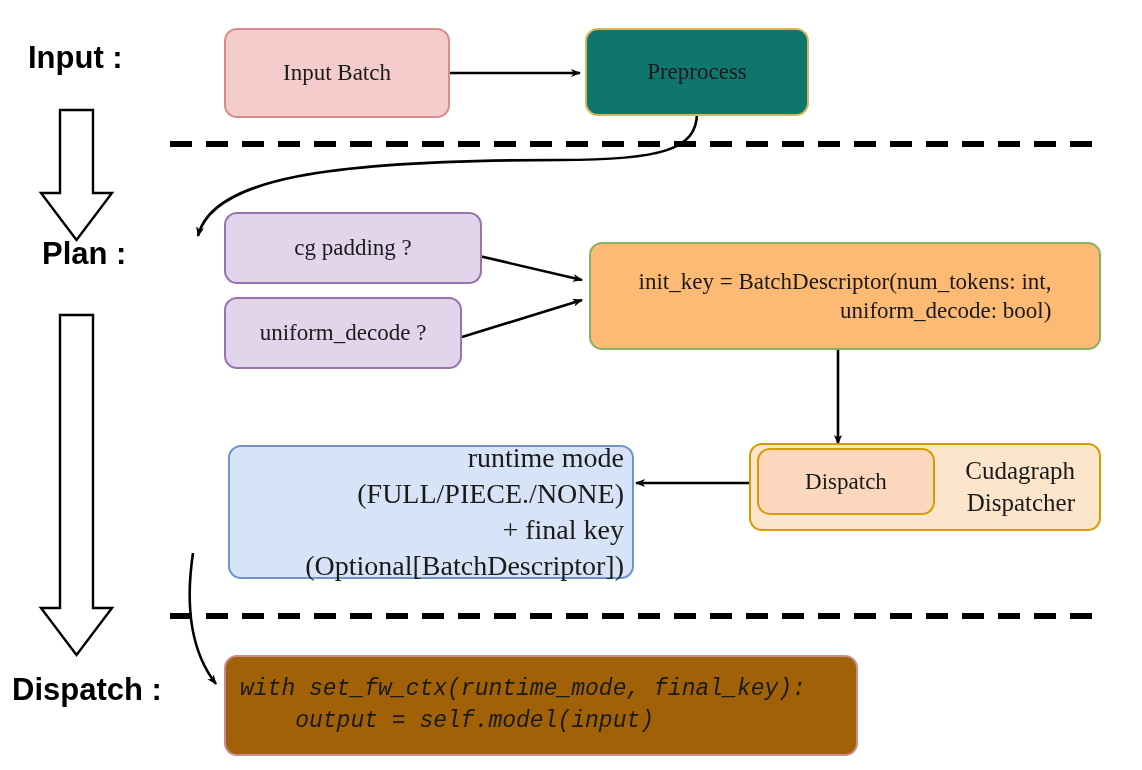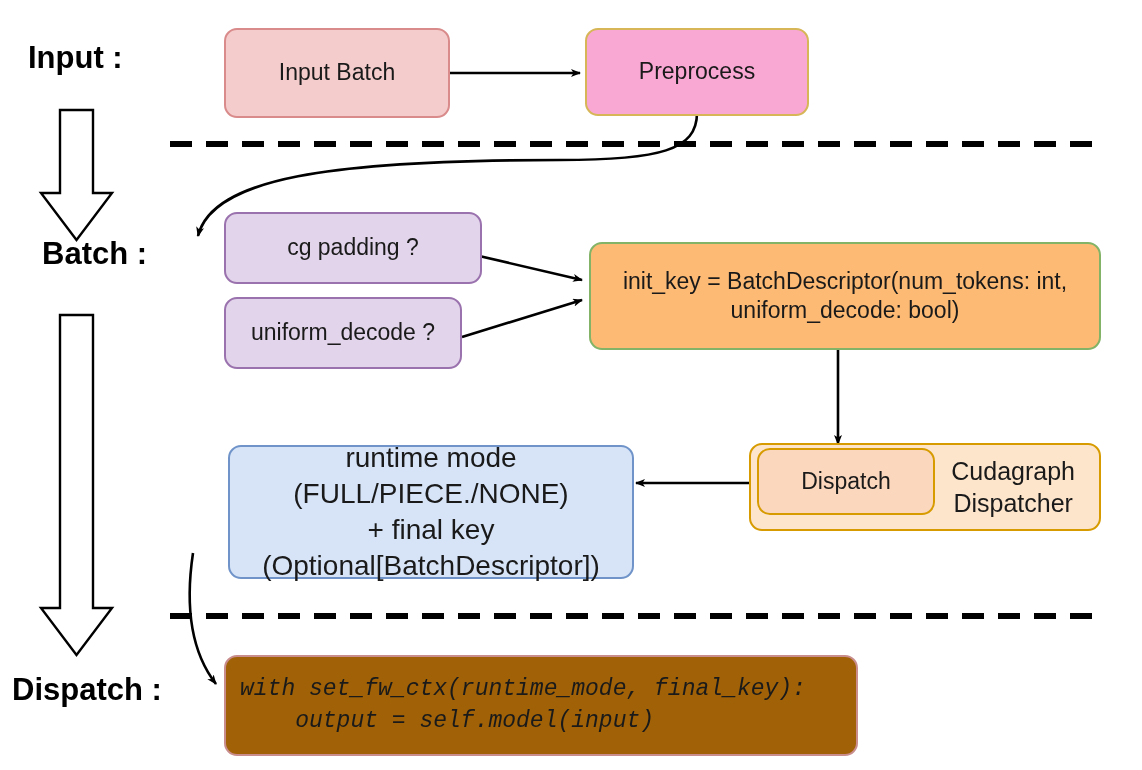--- a/index.html
+++ b/index.html
@@ -32,45 +32,46 @@
     color: #000000;
     white-space: nowrap;
     letter-spacing: 0px;
   }
   .node {
     position: absolute;
     box-sizing: border-box;
     display: flex;
     align-items: center;
     justify-content: center;
-    text-align: center;
+    text-align: right;
     border-radius: 13px;
     border-style: solid;
     border-width: 2px;
     font-size: 23px;
     color: #1a1a1a;
     line-height: 1.28;
     padding: 2px 8px;
+    font-family: Liberation Serif, serif;
   }
   .node.code {
     font-family: "Liberation Mono", "DejaVu Sans Mono", monospace;
     font-size: 23px;
     justify-content: flex-start;
     text-align: left;
     white-space: pre;
     padding-left: 14px;
     line-height: 1.35;
   }
   .node.group {
     align-items: center;
     justify-content: flex-end;
     padding-right: 24px;
   }
   .n-input-batch  { background: #f5cccc; border-color: #d98b8b; }
-  .n-preprocess   { background: #f9a8d4; border-color: #d6b656; }
+  .n-preprocess   { background: #0f766e; border-color: #d6b656; }
   .n-cg-padding   { background: #e2d4ea; border-color: #9a72ad; }
   .n-uniform      { background: #e2d4ea; border-color: #9a72ad; }
   .n-init-key     { background: #fdba74; border-color: #82b366; }
   .n-dispatcher   { background: #fde5cc; border-color: #d79b00; }
   .n-dispatch     { background: #fad7bd; border-color: #d79b00; }
   .n-runtime-mode { background: #d7e4f8; border-color: #7094c9; }
   .n-code         { background: #a16207; border-color: #c98d8d; font-style: italic; }
 </style>
 </head>
 <body>
@@ -103,21 +104,21 @@
     <line x1="462" y1="337" x2="582" y2="300" stroke="#000000" stroke-width="2.6" marker-end="url(#arrowhead)"></line>
 
     <line x1="838" y1="350" x2="838" y2="444" stroke="#000000" stroke-width="2.6" marker-end="url(#arrowhead)"></line>
 
     <line x1="751" y1="483" x2="636" y2="483" stroke="#000000" stroke-width="2.6" marker-end="url(#arrowhead)"></line>
 
     <path d="M193,553 C186,600 188,648 216,684" fill="none" stroke="#000000" stroke-width="2.6" marker-end="url(#arrowhead)"></path>
   </svg>
 
   <div class="stage-label" style="left:28px; top:40px;">Input :</div>
-  <div class="stage-label" style="left:42px; top:236px;">Batch :</div>
+  <div class="stage-label" style="left:42px; top:236px;">Plan :</div>
   <div class="stage-label" style="left:12px; top:672px;">Dispatch :</div>
 
   <div class="node n-input-batch" style="left:224px; top:28px; width:226px; height:90px;">Input Batch</div>
 
   <div class="node n-preprocess" style="left:585px; top:28px; width:224px; height:88px;">Preprocess</div>
 
   <div class="node n-cg-padding" style="left:224px; top:212px; width:258px; height:72px;">cg padding ?</div>
 
   <div class="node n-uniform" style="left:224px; top:297px; width:238px; height:72px;">uniform_decode ?</div>
 

